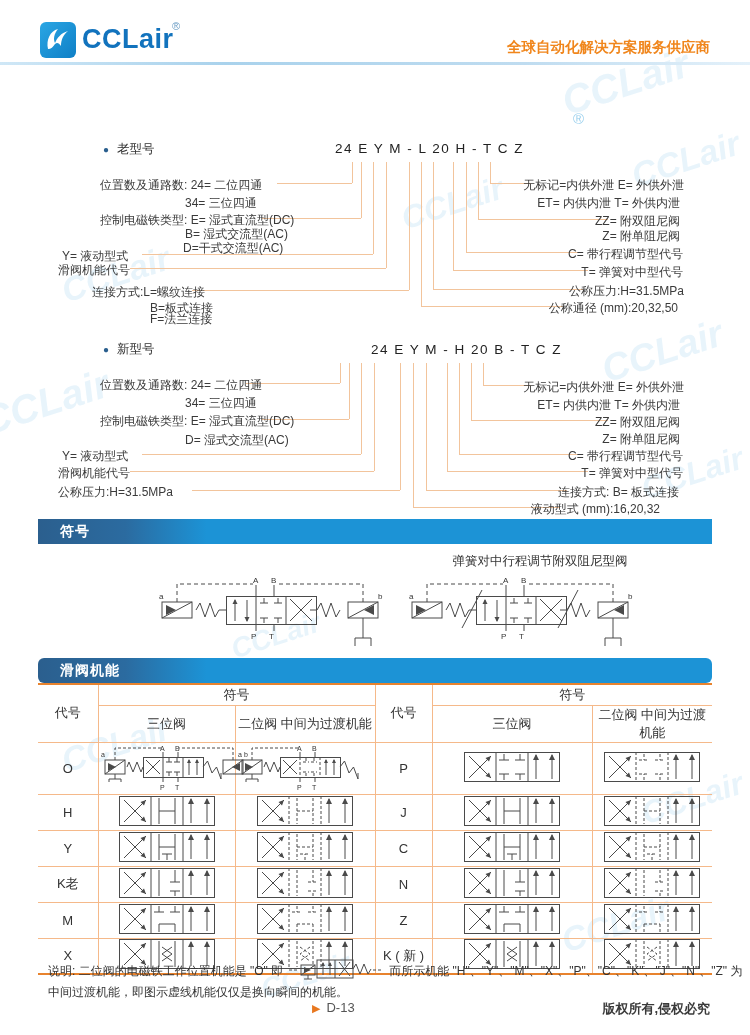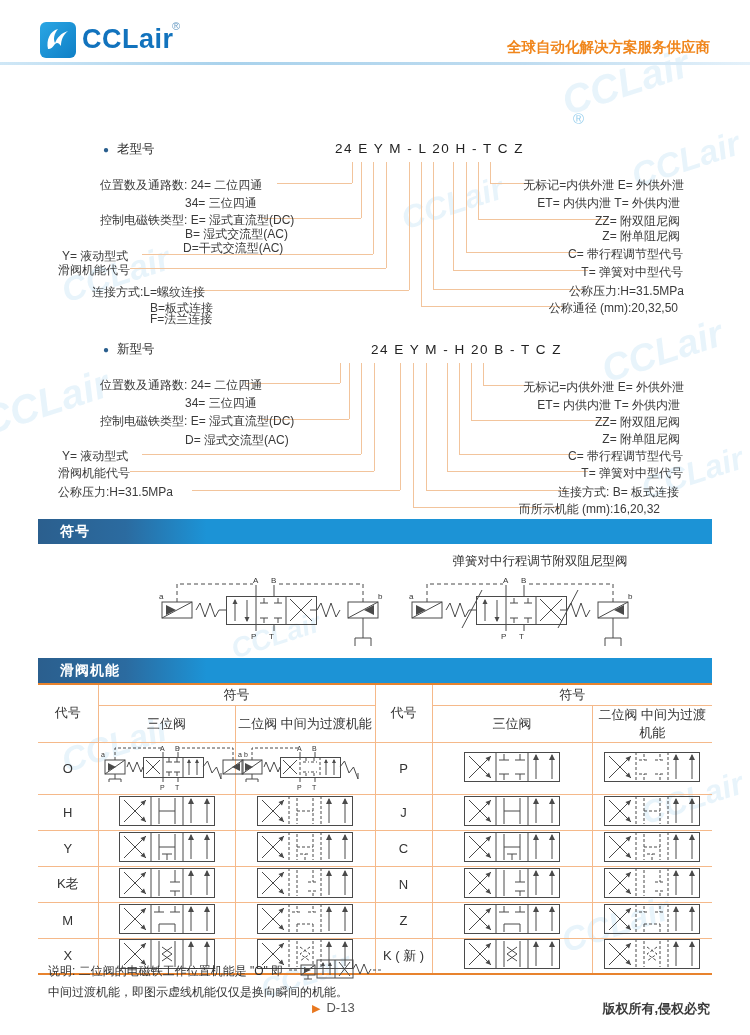--- a/index.html
+++ b/index.html
@@ -75,21 +75,21 @@
     </svg>
   </div>
   <div class="logo-text">CCLair</div>
   <div class="logo-reg">®</div>
   <div class="tagline">全球自动化解决方案服务供应商</div>
   <div class="hdr-line"></div>
 
   <div class="bar" style="top:519px;">
     <span>符号</span>
   </div>
-  <div class="bar" style="top:658px;">
+  <div class="bar" style="top:658px;border-radius:6px;">
     <span>滑阀机能</span>
   </div>
 
   <div class="model-tag" style="left:103px;top:141px;"><i>●</i><span>老型号</span></div>
   <div class="code" style="left:335px;top:141px;">24 E Y M - L 20 H - T C Z</div>
   <div class="model-tag" style="left:103px;top:341px;"><i>●</i><span>新型号</span></div>
   <div class="code" style="left:327px;top:342px;margin-left:44px;">24 E Y M - H 20 B - T C Z</div>
   <div id="ordering-layer">
       <div class="cline" style="left: 352px; top: 162px; width: 1px; height: 21px;"></div>
       <div class="cline" style="left: 361px; top: 162px; width: 1px; height: 56px;"></div>
@@ -160,21 +160,21 @@
       <div class="olabel" style="left: 62px; top: 448px;">Y= 液动型式</div>
       <div class="olabel" style="left: 58px; top: 465px;">滑阀机能代号</div>
       <div class="olabel" style="left: 58px; top: 484px;">公称压力:H=31.5MPa</div>
       <div class="olabel r" style="right: 66px; top: 379px;">无标记=内供外泄  E= 外供外泄</div>
       <div class="olabel r" style="right: 70px; top: 397px;">ET=  内供内泄   T= 外供内泄</div>
       <div class="olabel r" style="right: 70px; top: 414px;">ZZ= 附双阻尼阀</div>
       <div class="olabel r" style="right: 70px; top: 431px;">Z= 附单阻尼阀</div>
       <div class="olabel r" style="right: 67px; top: 448px;">C= 带行程调节型代号</div>
       <div class="olabel r" style="right: 67px; top: 465px;">T=  弹簧对中型代号</div>
       <div class="olabel r" style="right: 71px; top: 484px;">连接方式:  B= 板式连接</div>
-      <div class="olabel r" style="right: 90px; top: 501px;">而所示机能 (mm):16,20,32</div>
+      <div class="olabel r" style="right: 90px; top: 501px;">液动型式 (mm):16,20,32</div>
     </div>
 
   <div class="diag-title" style="left:408px;top:553px;width:264px;">弹簧对中行程调节附双阻尼型阀</div>
   <div class="diag" id="diag-left" style="left:150px;top:566px;"><svg width="240" height="90" viewBox="0 0 240 90">
   <g transform="translate(76,30)">
     <rect x="0.5" y="0.5" width="90" height="28" fill="none" stroke="#4a4a4a"></rect>
     <path d="M30,0 V29 M60,0 V29" stroke="#4a4a4a" fill="none"></path>
     <path d="M9,4 V25 M21,4 V25" stroke="#4a4a4a" fill="none"></path>
     <polygon points="9,3 6.5,8 11.5,8" fill="#4a4a4a"></polygon>
           <polygon points="21,26 18.5,21 23.5,21" fill="#4a4a4a"></polygon>
@@ -631,18 +631,19 @@
    <rect x="30" y="4" width="36" height="18" fill="none" stroke="#4a4a4a"></rect>
    <path d="M48,4 V22" stroke="#4a4a4a"></path>
    <path d="M36,7 V19 M43,7 V19" stroke="#4a4a4a"></path>
    <polygon points="36,6 34,10 38,10" fill="#4a4a4a"></polygon>
           <polygon points="43,6 41,10 45,10" fill="#4a4a4a"></polygon>
    <path d="M52,6 L63,20 M63,6 L52,20" stroke="#4a4a4a"></path>
    <path d="M66,13 l3,-5 l4,10 l4,-10 l4,10 l3,-5" stroke="#4a4a4a" fill="none"></path>
    <path d="M86,14 h10" stroke="#4a4a4a" stroke-dasharray="3,2"></path>
    <path d="M21,19 v4 M17,23 h8" stroke="#4a4a4a"></path>
  </svg></span>
+    <span>而所示机能 "H"、"Y"、"M"、"X"、"P"、"C"、"K"、"J"、"N"、"Z"  为</span>
   </div>
   <div class="note2">中间过渡机能，即图示虚线机能仅仅是换向瞬间的机能。</div>
 
   <div class="pagemark"><b>▶</b><span>D-13</span></div>
   <div class="copyright">版权所有,侵权必究</div>
 </div>
 
 </body></html>

